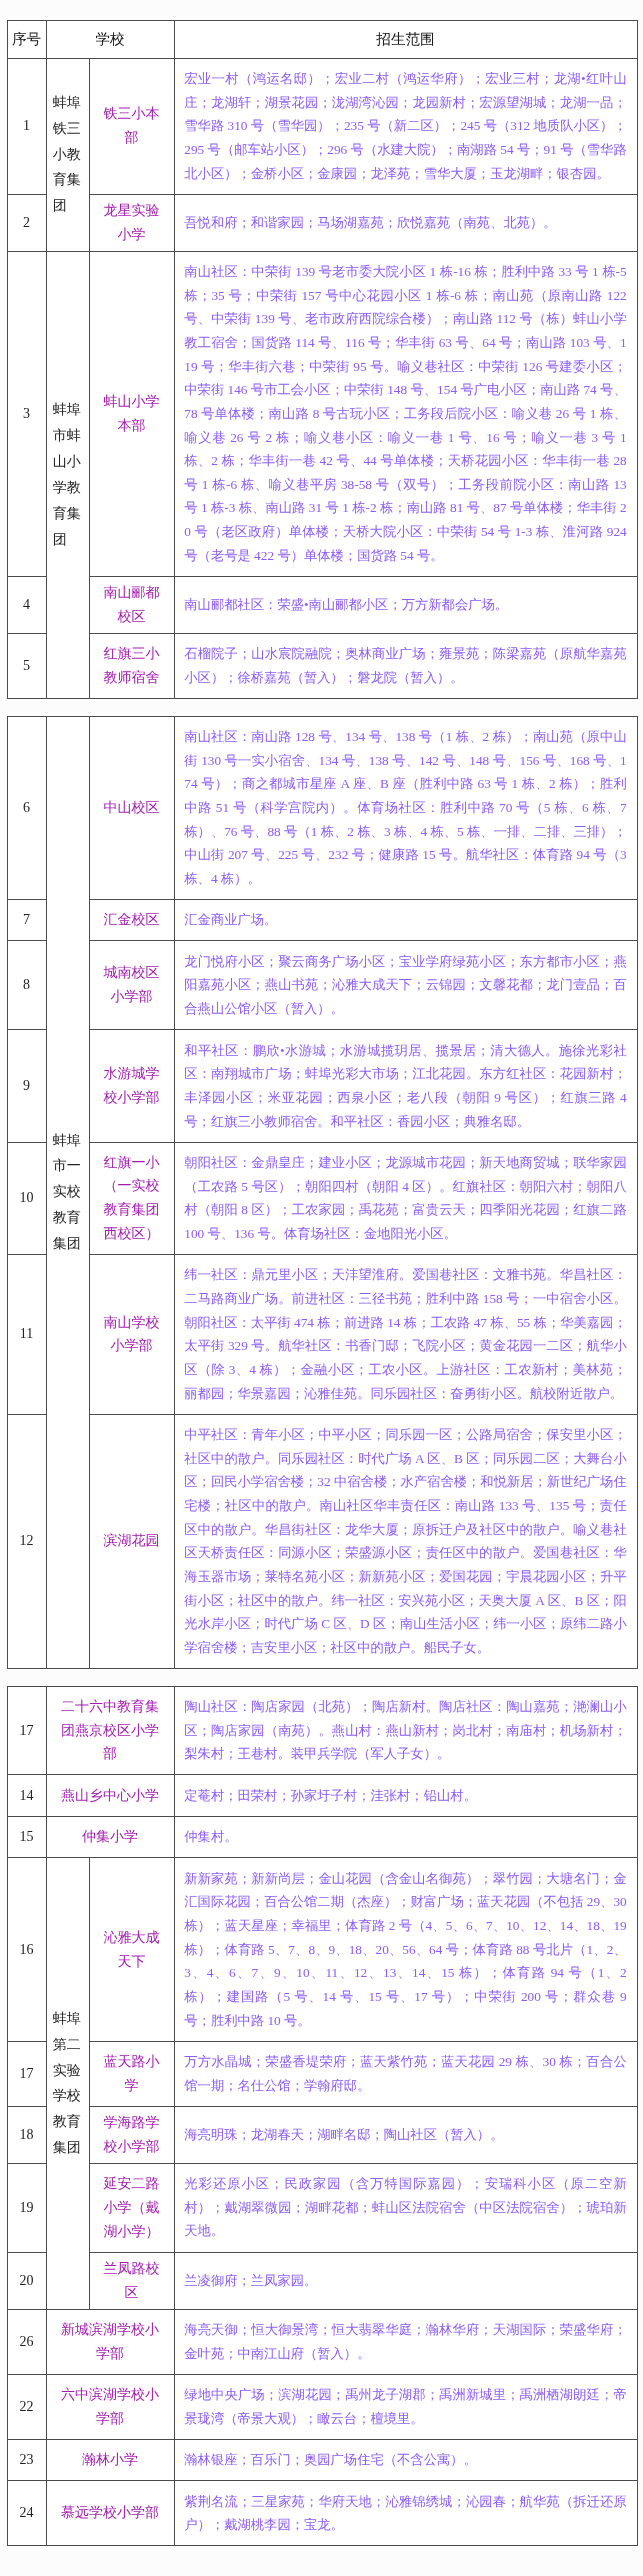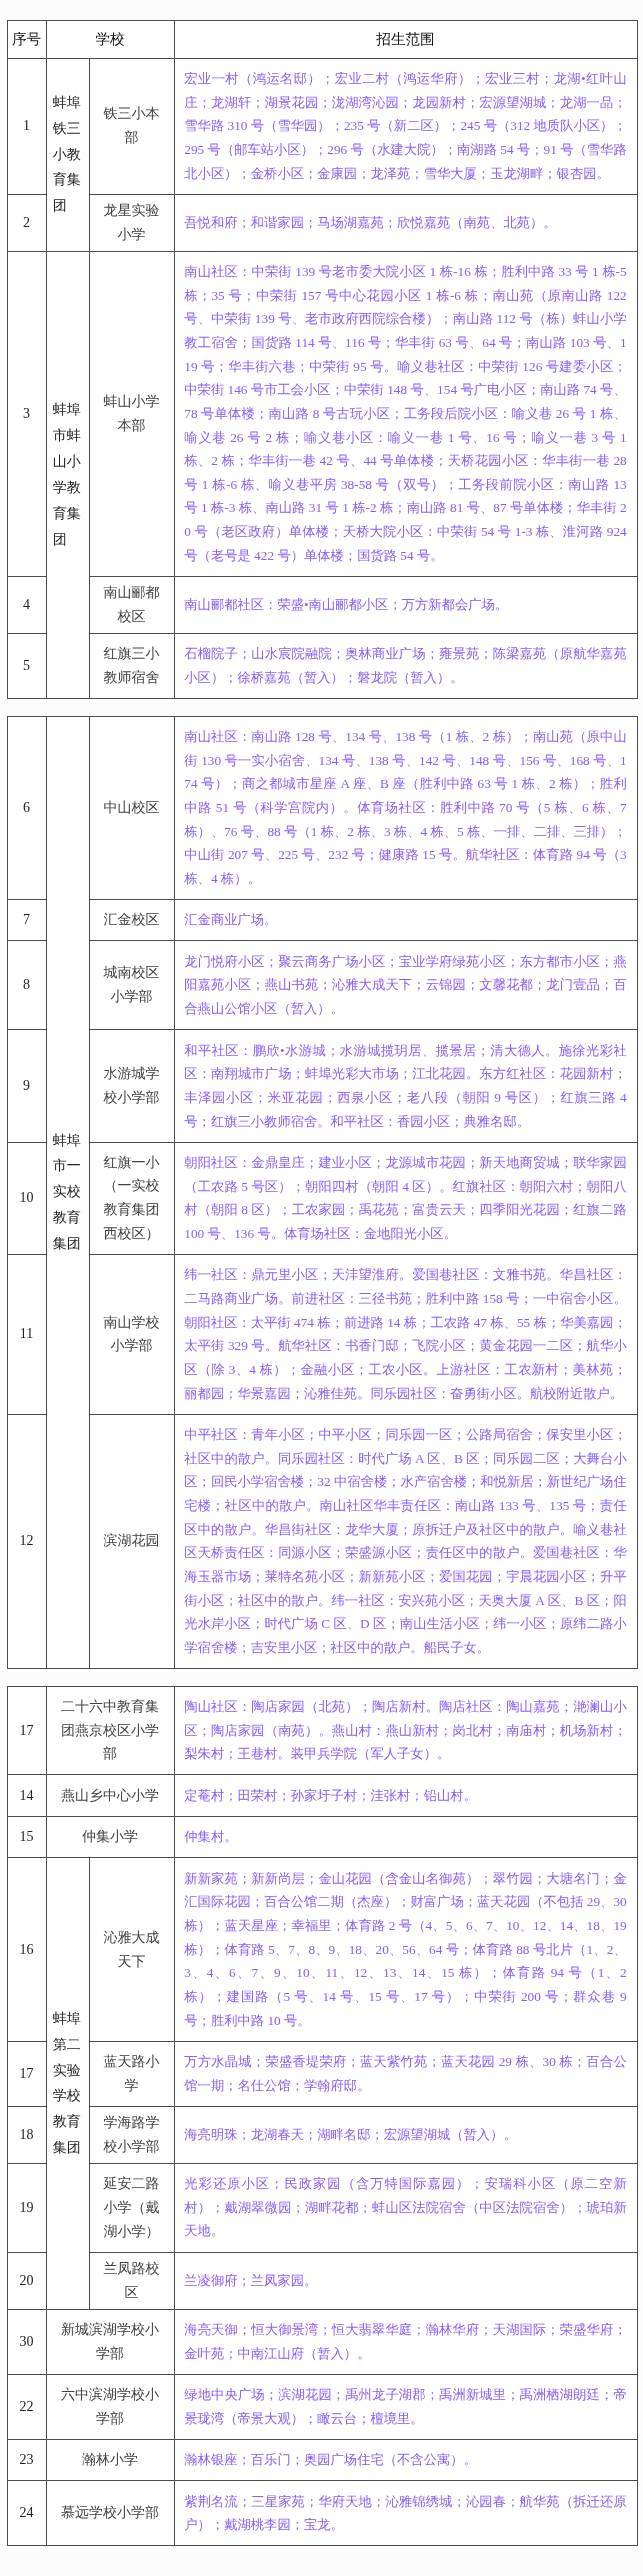--- a/index.html
+++ b/index.html
@@ -52,21 +52,21 @@
     padding:4.2px 6.3px;
     color:#222;
     word-break:break-all;
   }
   td.sch{
     width:85px;
     text-align:center;
     font-size:14px;
     line-height:1.7;
     padding:4.2px 8.4px;
-    color:#404040;
+    color:#a21caf;
     word-break:break-all;
   }
   td.rng{
     font-size:13.3px;
     line-height:1.78;
     padding:8.4px 9.8px;
     text-align:justify;
     color:#8b5cf6;
     word-break:break-all;
   }
@@ -197,34 +197,34 @@
       <td class="rng">新新家苑；新新尚层；金山花园（含金山名御苑）；翠竹园；大塘名门；金汇国际花园；百合公馆二期（杰座）；财富广场；蓝天花园（不包括 29、30 栋）；蓝天星座；幸福里；体育路 2 号（4、5、6、7、10、12、14、18、19 栋）；体育路 5、7、8、9、18、20、56、64 号；体育路 88 号北片（1、2、3、4、6、7、9、10、11、12、13、14、15 栋）；体育路 94 号（1、2 栋）；建国路（5 号、14 号、15 号、17 号）；中荣街 200 号；群众巷 9 号；胜利中路 10 号。</td>
     </tr>
     <tr>
       <td class="no">17</td>
       <td class="sch">蓝天路小学</td>
       <td class="rng">万方水晶城；荣盛香堤荣府；蓝天紫竹苑；蓝天花园 29 栋、30 栋；百合公馆一期；名仕公馆；学翰府邸。</td>
     </tr>
     <tr>
       <td class="no">18</td>
       <td class="sch">学海路学校小学部</td>
-      <td class="rng">海亮明珠；龙湖春天；湖畔名邸；宏源望湖城（暂入）。</td>
+      <td class="rng">海亮明珠；龙湖春天；湖畔名邸；陶山社区（暂入）。</td>
     </tr>
     <tr>
       <td class="no">19</td>
       <td class="sch">延安二路小学（戴湖小学）</td>
       <td class="rng">光彩还原小区；民政家园（含万特国际嘉园）；安瑞科小区（原二空新村）；戴湖翠微园；湖畔花都；蚌山区法院宿舍（中区法院宿舍）；琥珀新天地。</td>
     </tr>
     <tr>
       <td class="no">20</td>
       <td class="sch">兰凤路校区</td>
       <td class="rng">兰凌御府；兰凤家园。</td>
     </tr>
     <tr>
-      <td class="no">30</td>
+      <td class="no">26</td>
       <td class="sch" colspan="2">新城滨湖学校小学部</td>
       <td class="rng">海亮天御；恒大御景湾；恒大翡翠华庭；瀚林华府；天湖国际；荣盛华府；金叶苑；中南江山府（暂入）。</td>
     </tr>
     <tr>
       <td class="no">22</td>
       <td class="sch" colspan="2">六中滨湖学校小学部</td>
       <td class="rng">绿地中央广场；滨湖花园；禹州龙子湖郡；禹洲新城里；禹洲栖湖朗廷；帝景珑湾（帝景大观）；瞰云台；檀境里。</td>
     </tr>
     <tr>
       <td class="no">23</td>

